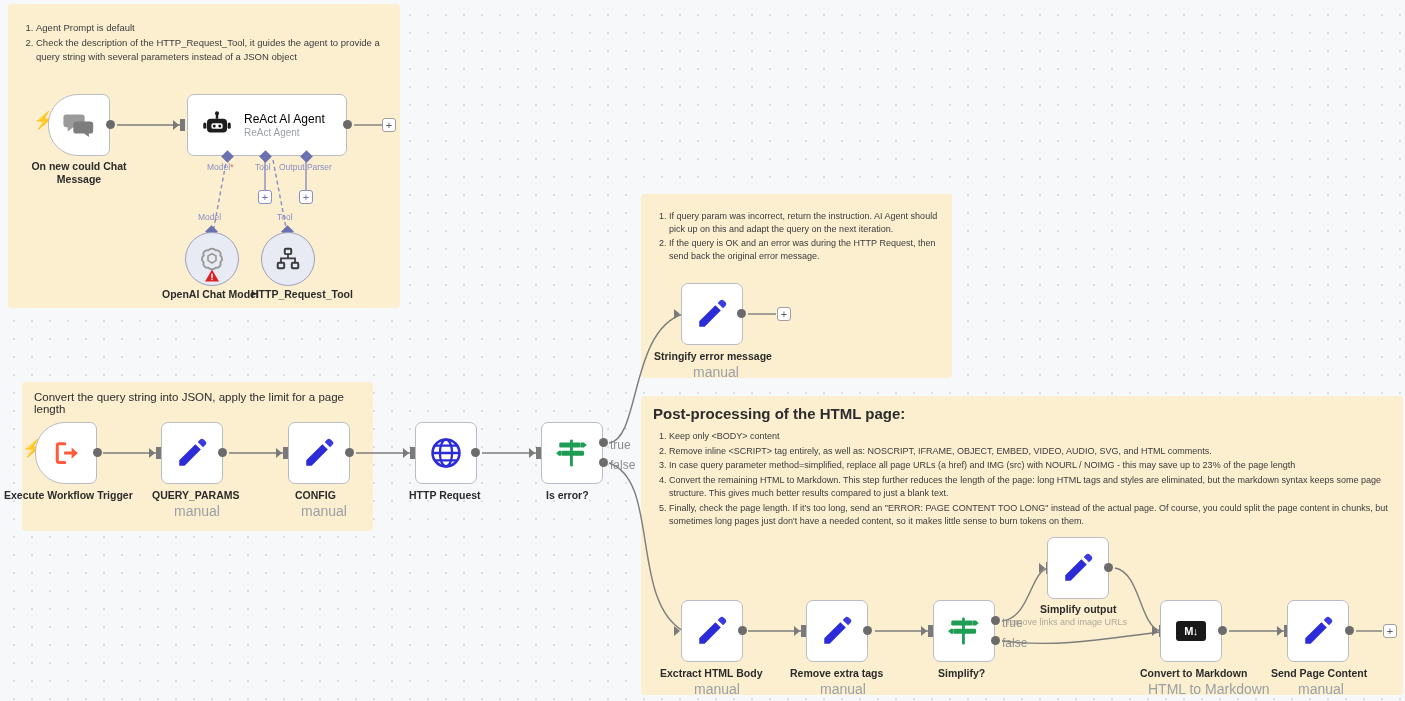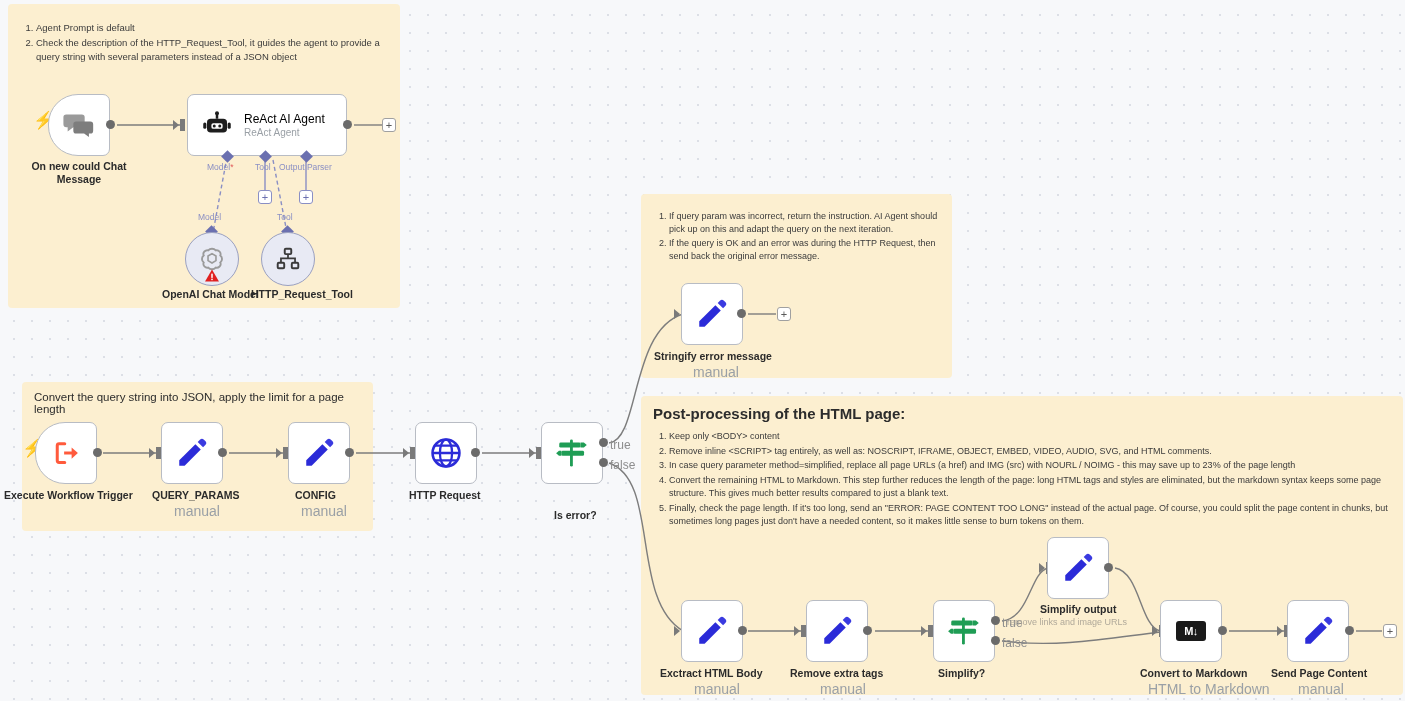--- a/index.html
+++ b/index.html
@@ -385,21 +385,21 @@
       <path fill="#1f9d55" d="M18 4.6h2.4l2 1.8-2 1.8H18z"></path>
       <rect x="4.5" y="10.4" width="16" height="3.6" rx="1" fill="#1f9d55"></rect>
       <path fill="#1f9d55" d="M4.5 10.4H2.8l-2 1.8 2 1.8h1.7z"></path>
       <rect x="10.6" y="2.4" width="2" height="19.2" rx="1" fill="#1f9d55"></rect>
     </svg>
   </div>
   <div class="port-out" style="left:599px; top:438px;"></div>
   <div class="branch-label" style="left:610px; top:438px;">true</div>
   <div class="port-out" style="left:599px; top:458px;"></div>
   <div class="branch-label" style="left:610px; top:458px;">false</div>
-  <div class="node-label" style="left:546px; top:509px;margin-left:8px;">Is error?</div>
+  <div class="node-label" style="left:546px; top:489px;">Is error?</div>
 
   <div class="arrow-in" style="left:674px; top:626px;"></div>
   <div class="port-in" style="left:681px; top:625px;"></div>
   <div class="node" style="left:681px; top:600px;">
     <svg class="icon-pencil" viewBox="0 0 24 24">
       <path fill="#2b2bd8" d="M3 17.2 14.4 5.8l3.8 3.8L6.8 21H3z"></path>
       <path fill="#3a3ae0" d="M16 4.2l1.6-1.6a2 2 0 0 1 2.8 0l1 1a2 2 0 0 1 0 2.8L19.8 8z"></path>
     </svg>
   </div>
   <div class="port-out" style="left:738px; top:626px;"></div>

